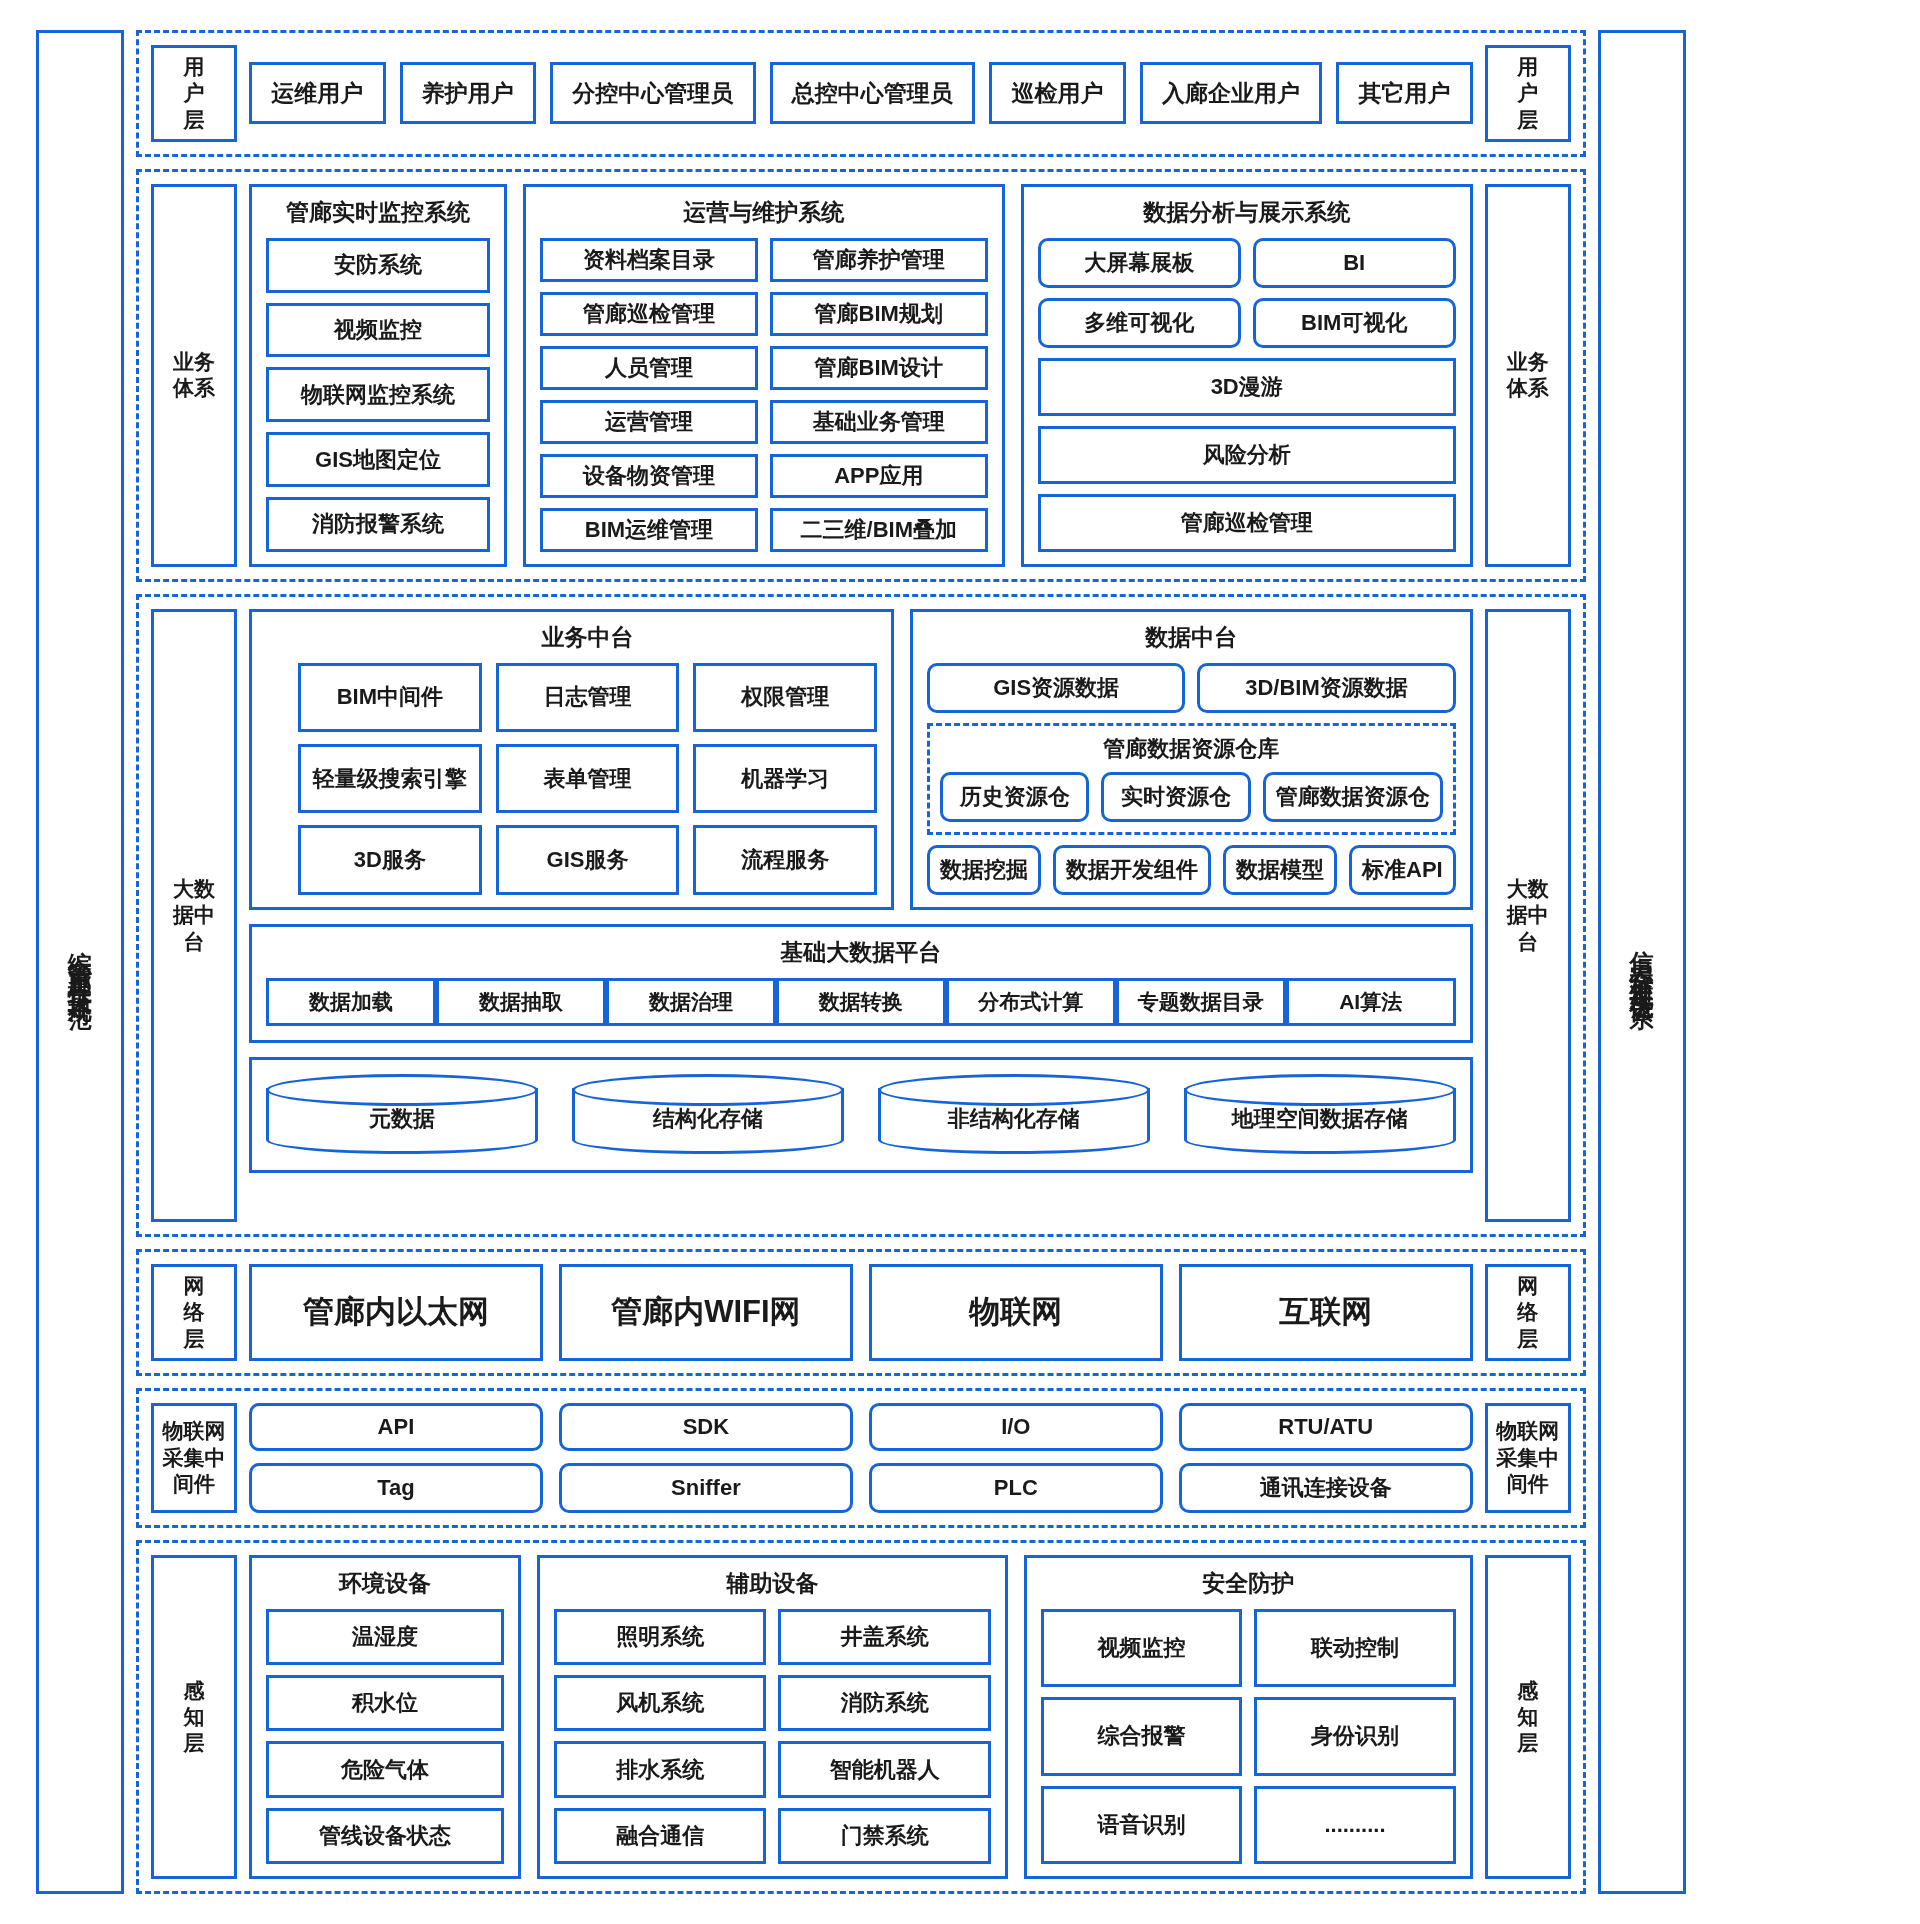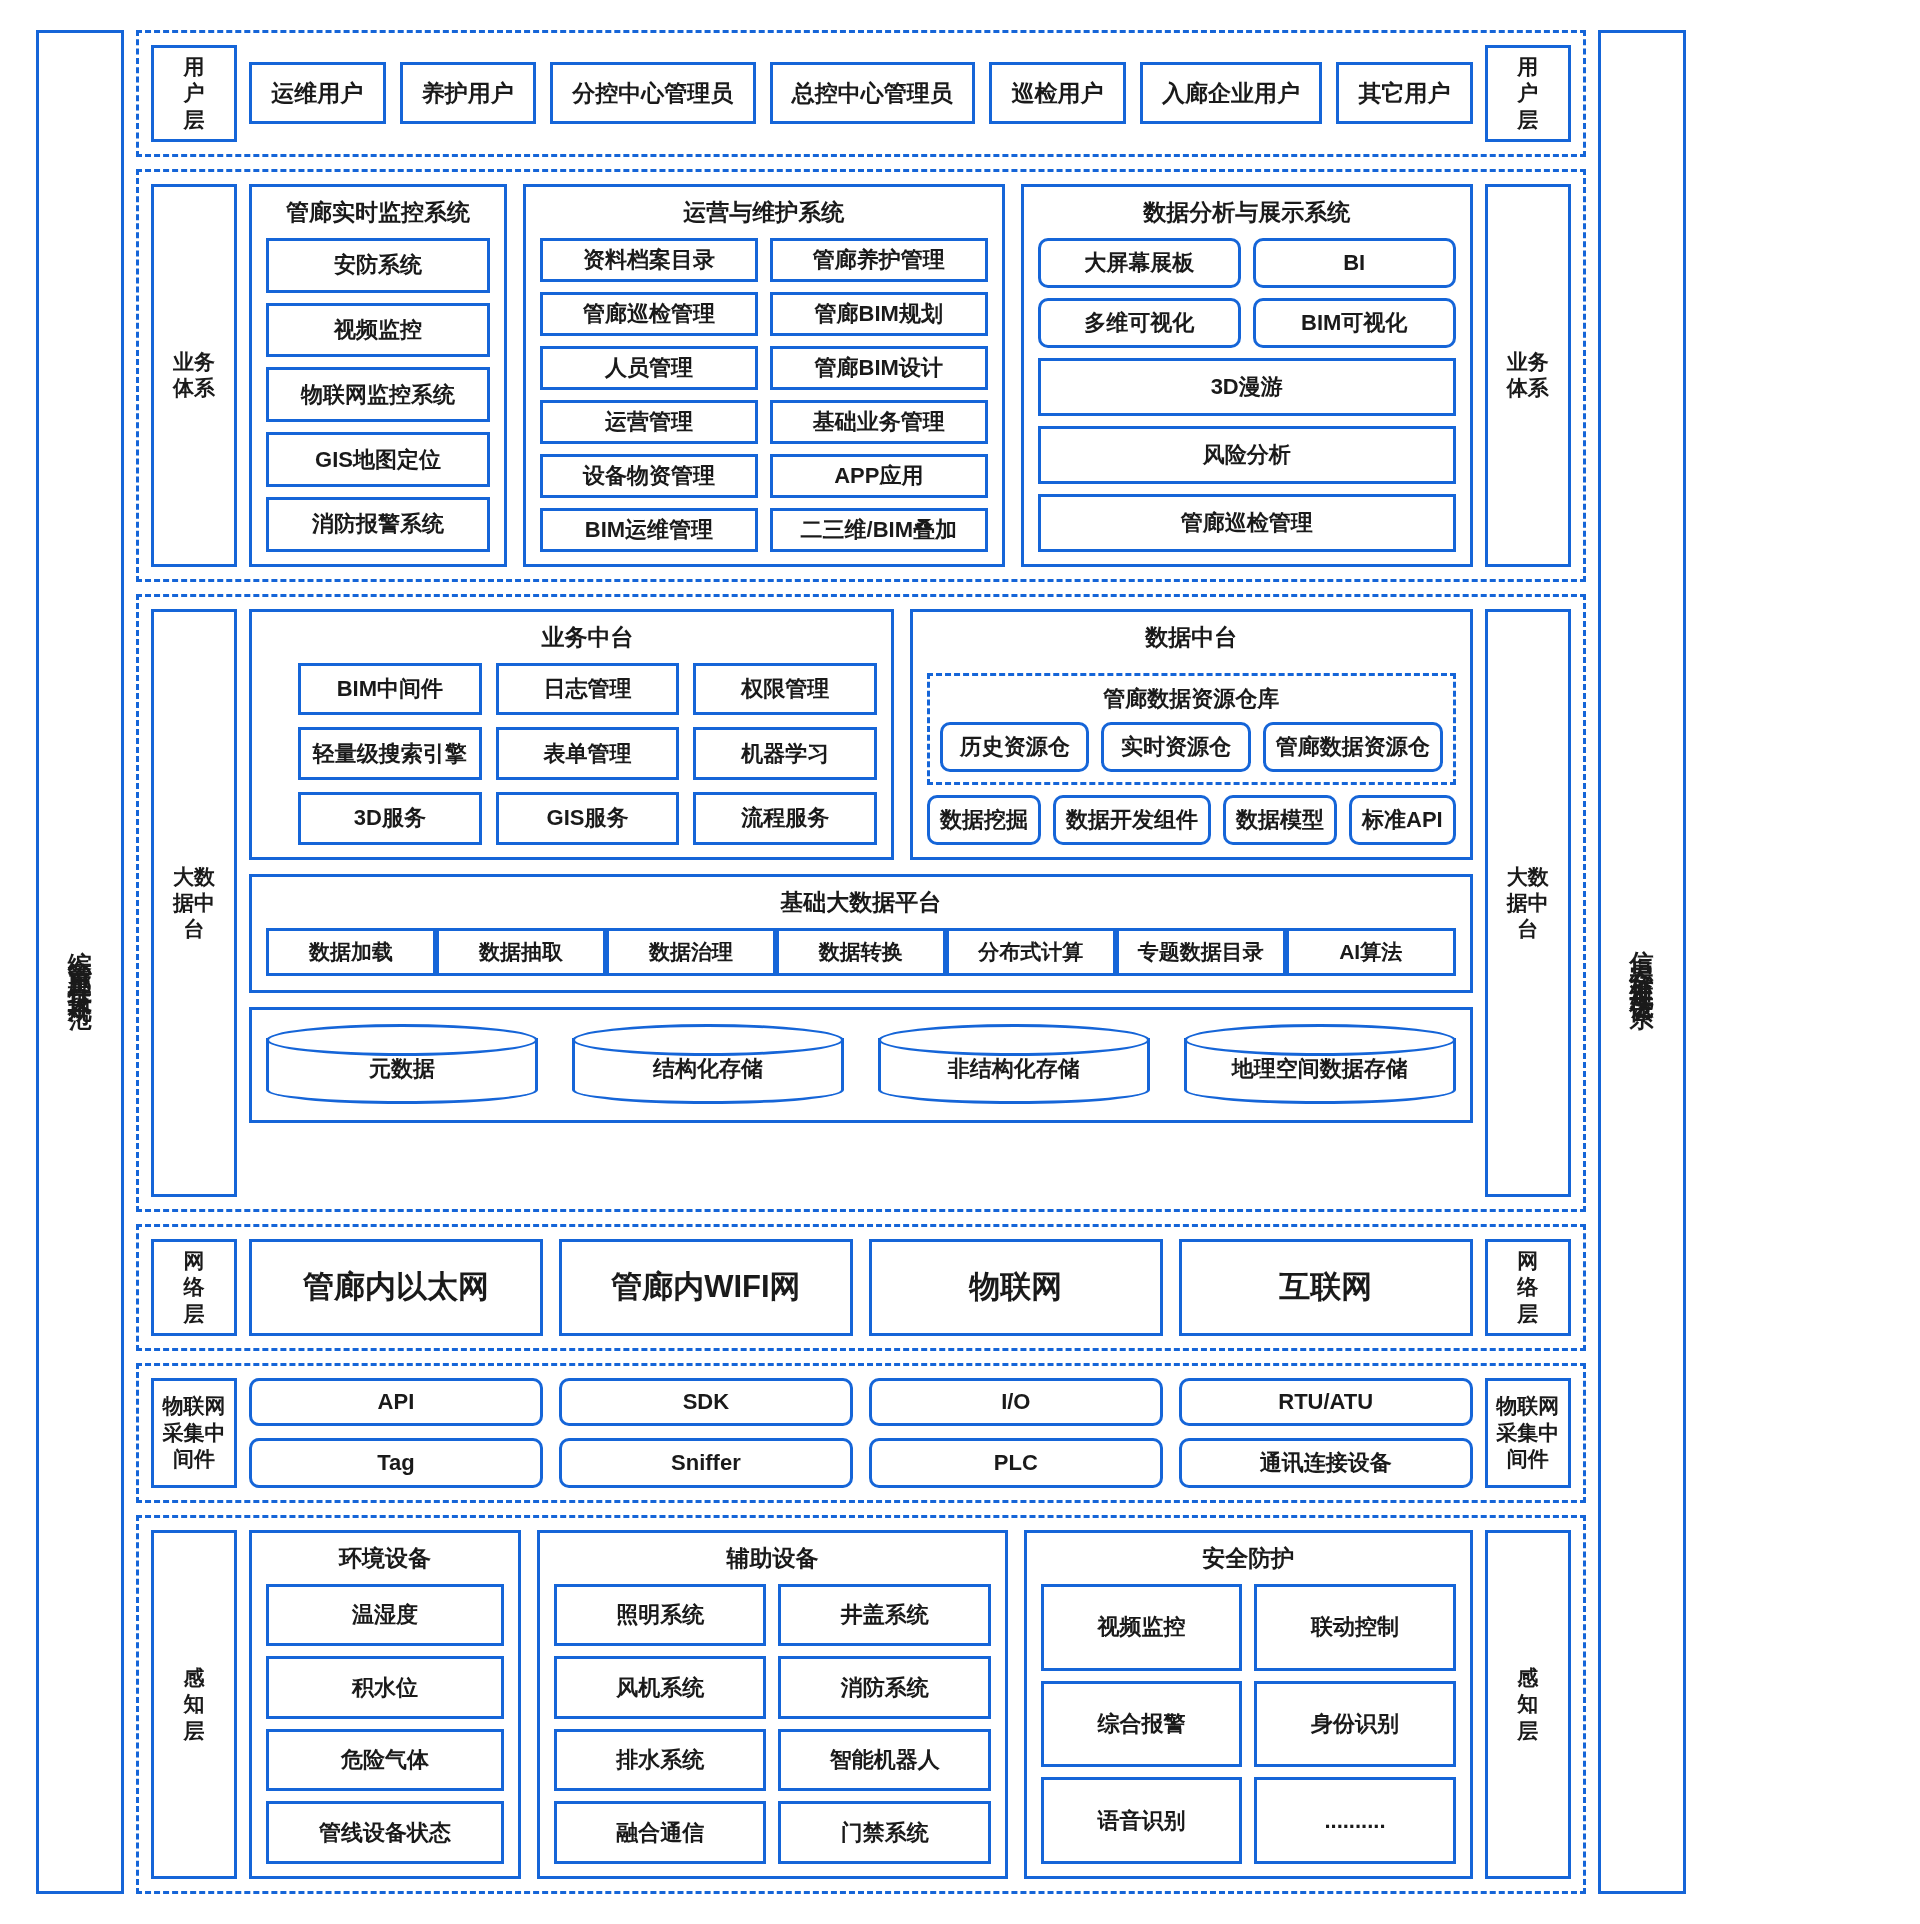--- a/index.html
+++ b/index.html
@@ -277,20 +277,24 @@
               <div class="chip">表单管理</div>
               <div class="chip">机器学习</div>
               <div class="chip">3D服务</div>
               <div class="chip">GIS服务</div>
               <div class="chip">流程服务</div>
             </div>
           </div>
 
           <div class="panel">
             <div class="panel-title">数据中台</div>
+            <div class="row-flex">
+              <div class="chip">GIS资源数据</div>
+              <div class="chip">3D/BIM资源数据</div>
+            </div>
             <div class="sub-dashed">
               <div class="sub-title">管廊数据资源仓库</div>
               <div class="row-flex">
                 <div class="chip">历史资源仓</div>
                 <div class="chip">实时资源仓</div>
                 <div class="chip">管廊数据资源仓</div>
               </div>
             </div>
             <div class="row-flex">
               <div class="chip">数据挖掘</div>

